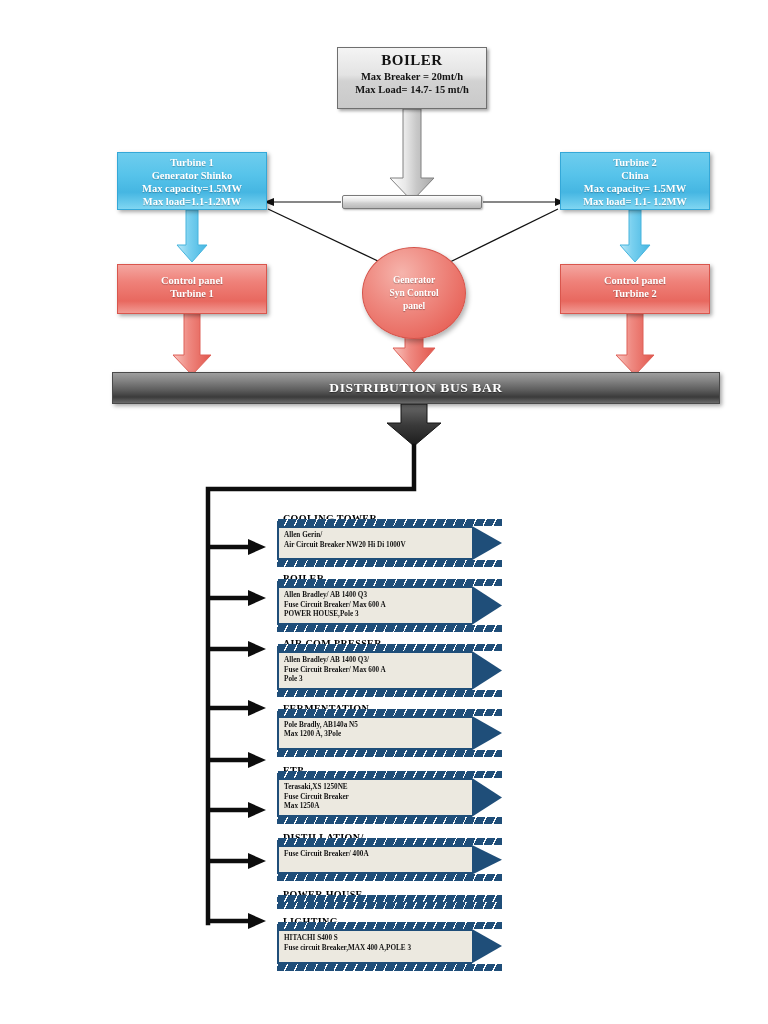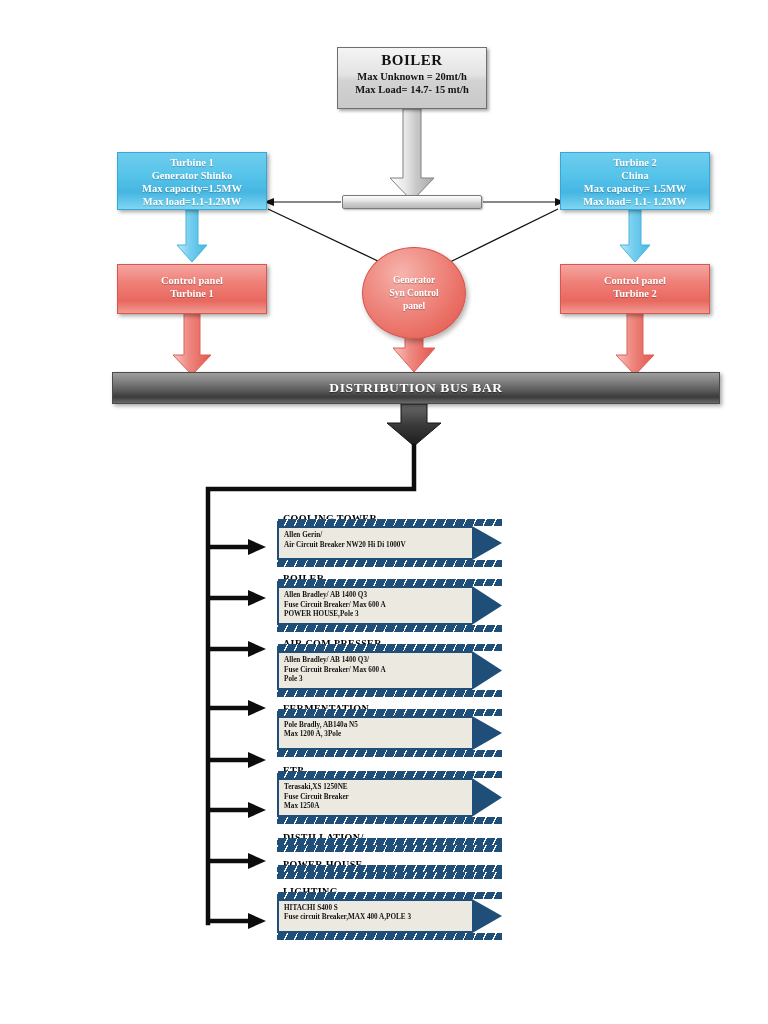--- a/index.html
+++ b/index.html
@@ -220,21 +220,21 @@
       </g>
       <g>
         <line x1="208" y1="921" x2="250" y2="921" stroke="#0d0d0d" stroke-width="4.5"></line>
         <polygon points="266,921 248,913 248,929" fill="#0d0d0d"></polygon>
       </g>
     </g>
   </svg>
 
   <div class="boiler">
     <div class="ttl">BOILER</div>
-    <div class="ln">Max Unknown = 20mt/h</div>
+    <div class="ln">Max Breaker = 20mt/h</div>
     <div class="ln">Max Load=  14.7- 15 mt/h</div>
   </div>
 
   <div class="header-bar"></div>
 
   <div class="turbine" id="turbine-1">
     <div class="l">Turbine 1</div>
     <div class="l">Generator Shinko</div>
     <div class="l">Max capacity=1.5MW</div>
     <div class="l">Max load=1.1-1.2MW</div>
@@ -360,20 +360,25 @@
             <svg viewBox="0 0 30 40" preserveAspectRatio="none" style="width: 100%; height: 100%; display: block;">
               <polygon points="0,0 0,40 30,20" fill="#1f4e79"></polygon>
             </svg>
           </div>
         </div>
       </div>
       <div class="load-item" style="margin-bottom: 14px;">
         <div class="load-title">DISTILLATION/</div>
         <div class="banner">
           <div class="hatch top"></div>
+          <div class="body" style="padding-bottom: 13px;">
+            <div class="lines">
+              <span>Fuse Circuit Breaker/ 400A</span>
+            </div>
+          </div>
           <div class="hatch bot"></div>
           <div class="arrow-head">
             <svg viewBox="0 0 30 40" preserveAspectRatio="none" style="width: 100%; height: 100%; display: block;">
               <polygon points="0,0 0,40 30,20" fill="#1f4e79"></polygon>
             </svg>
           </div>
         </div>
       </div>
       <div class="load-item" style="margin-bottom: 14px;">
         <div class="load-title">POWER HOUSE</div>

